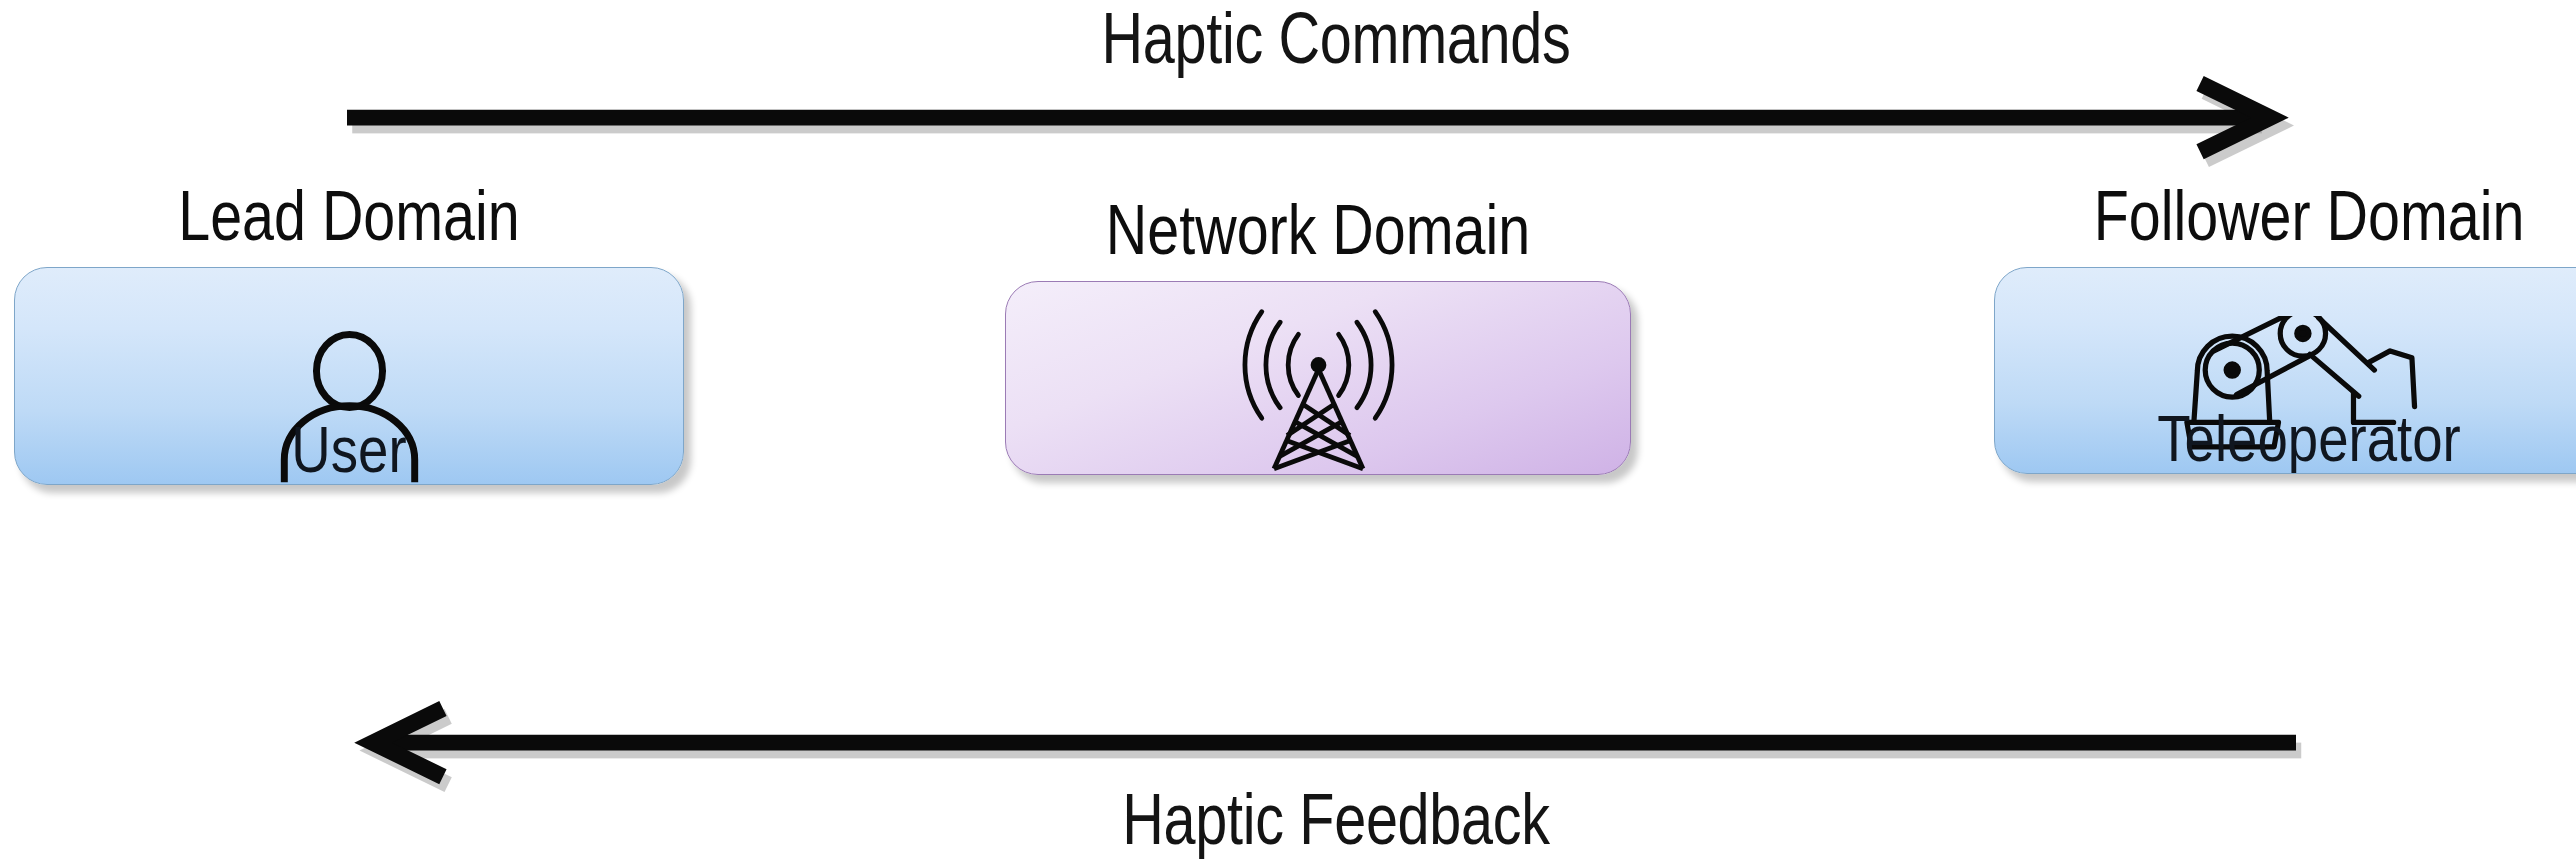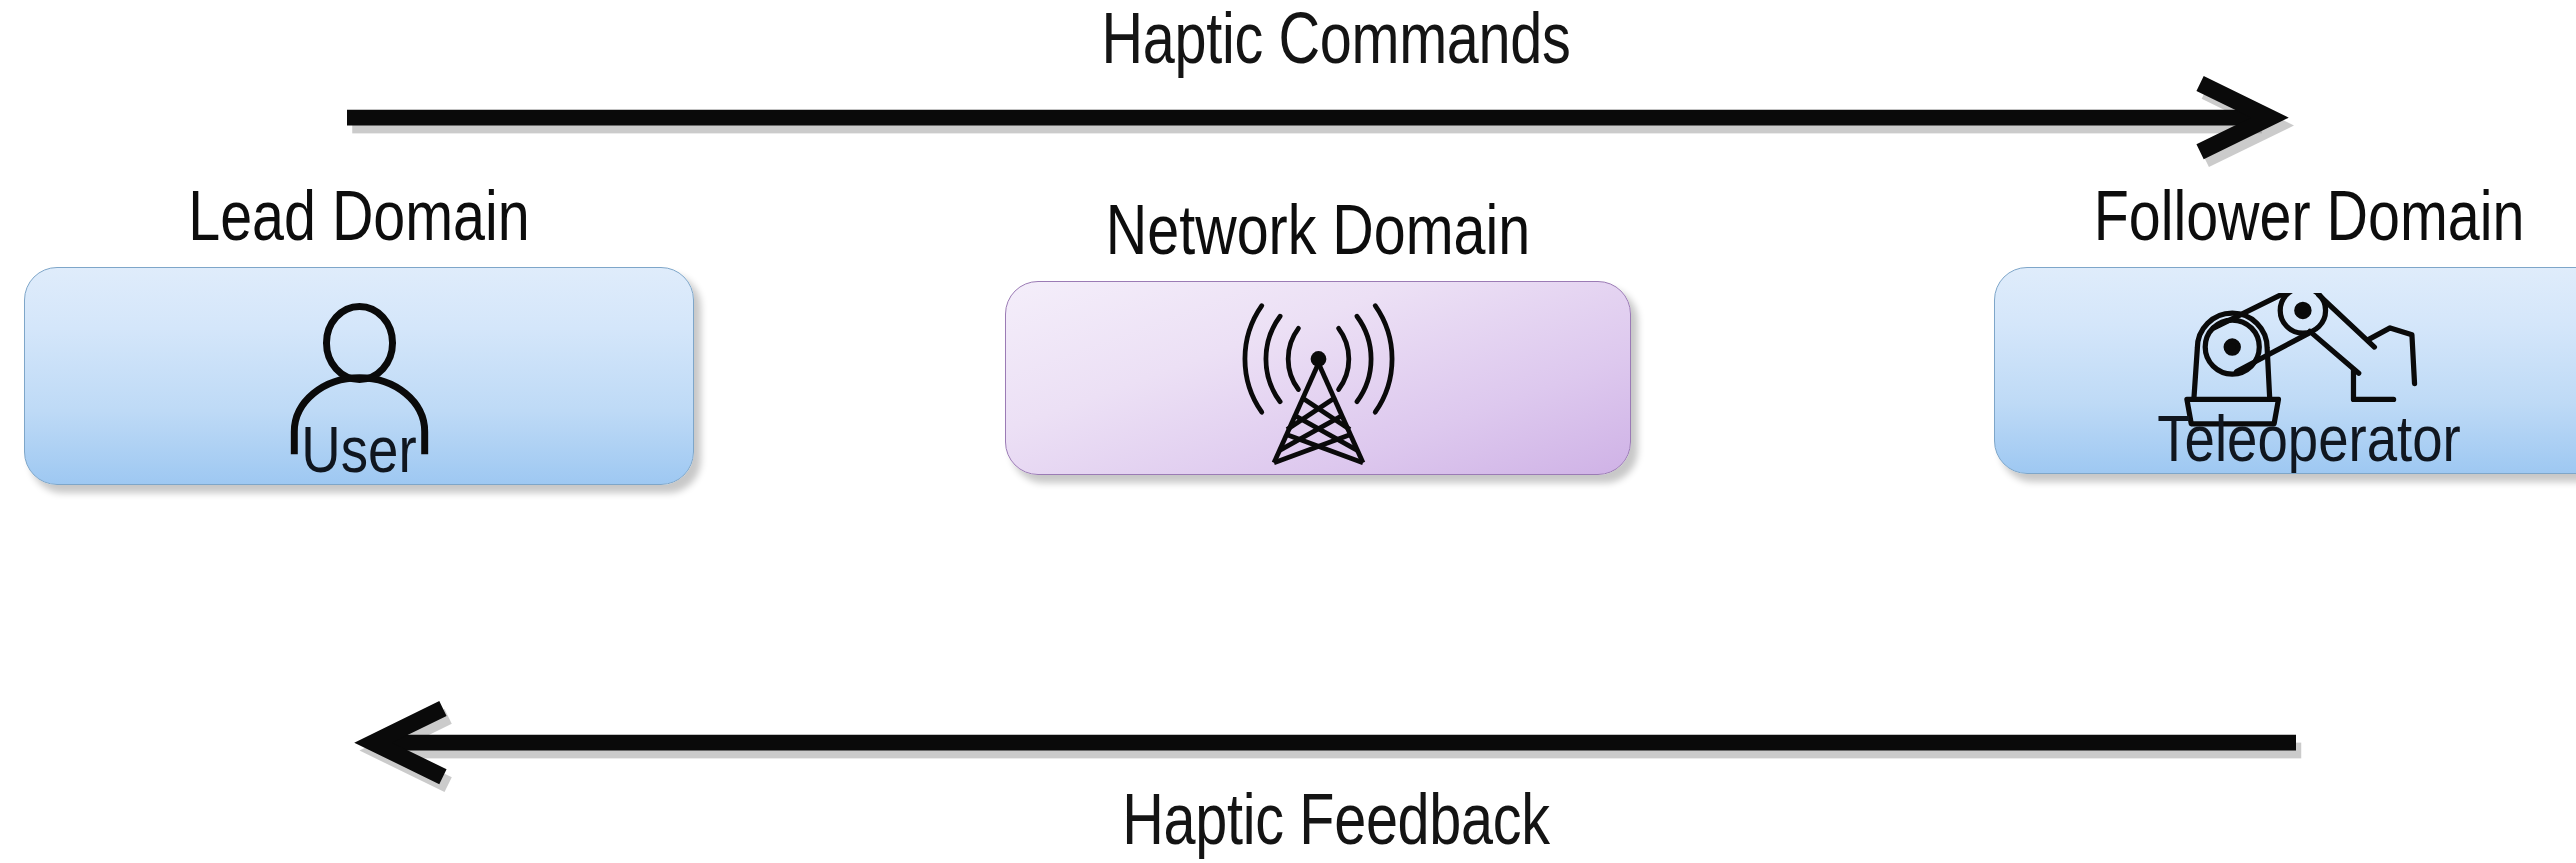--- a/index.html
+++ b/index.html
@@ -45,21 +45,21 @@
   }
   #arrow-top    { top: 87px; }
   #arrow-bottom { top: 712px; }
   .arrow-wrap svg { display: block; width: 100%; height: 100%; overflow: visible; }
 
   
   .domain {
     position: absolute;
     text-align: center;
   }
-  #domain-lead     { left: 24px;   top: 181px;  width: 670px; }
+  #domain-lead     { left: 14px;   top: 181px;  width: 670px; }
   #domain-network  { left: 1005px; top: 195px;  width: 626px; }
   #domain-follower { left: 1994px; top: 181px;  width: 630px; }
 
   .domain-title {
     font-family: "Liberation Sans", sans-serif;
     font-size: 70px;
     font-weight: 400;
     color: #0d0d0d;
     line-height: 1.0;
     margin: 0 0 15.7px 0;
@@ -70,21 +70,21 @@
 
   
   .domain-box {
     position: relative;
     border-radius: 33px;
     box-sizing: border-box;
     box-shadow: 6.1px 7.8px 7.8px rgba(0,0,0,0.22);
     display: flex;
     flex-direction: column;
     align-items: center;
-    justify-content: center;
+    justify-content: flex-end;
     overflow: hidden;
   }
   .box-blue {
     background: linear-gradient(to bottom, #dfecfb 0%, #d4e6fa 28%, #bedaf6 66%, #9ec8f2 100%);
     border: 1.7px solid #7ea6c9;
   }
   .box-purple {
     background: linear-gradient(160deg, #f4eefa 0%, #ece0f5 35%, #ddc8ee 72%, #cfb2e6 100%);
     border: 1.7px solid #9b7bb5;
   }

